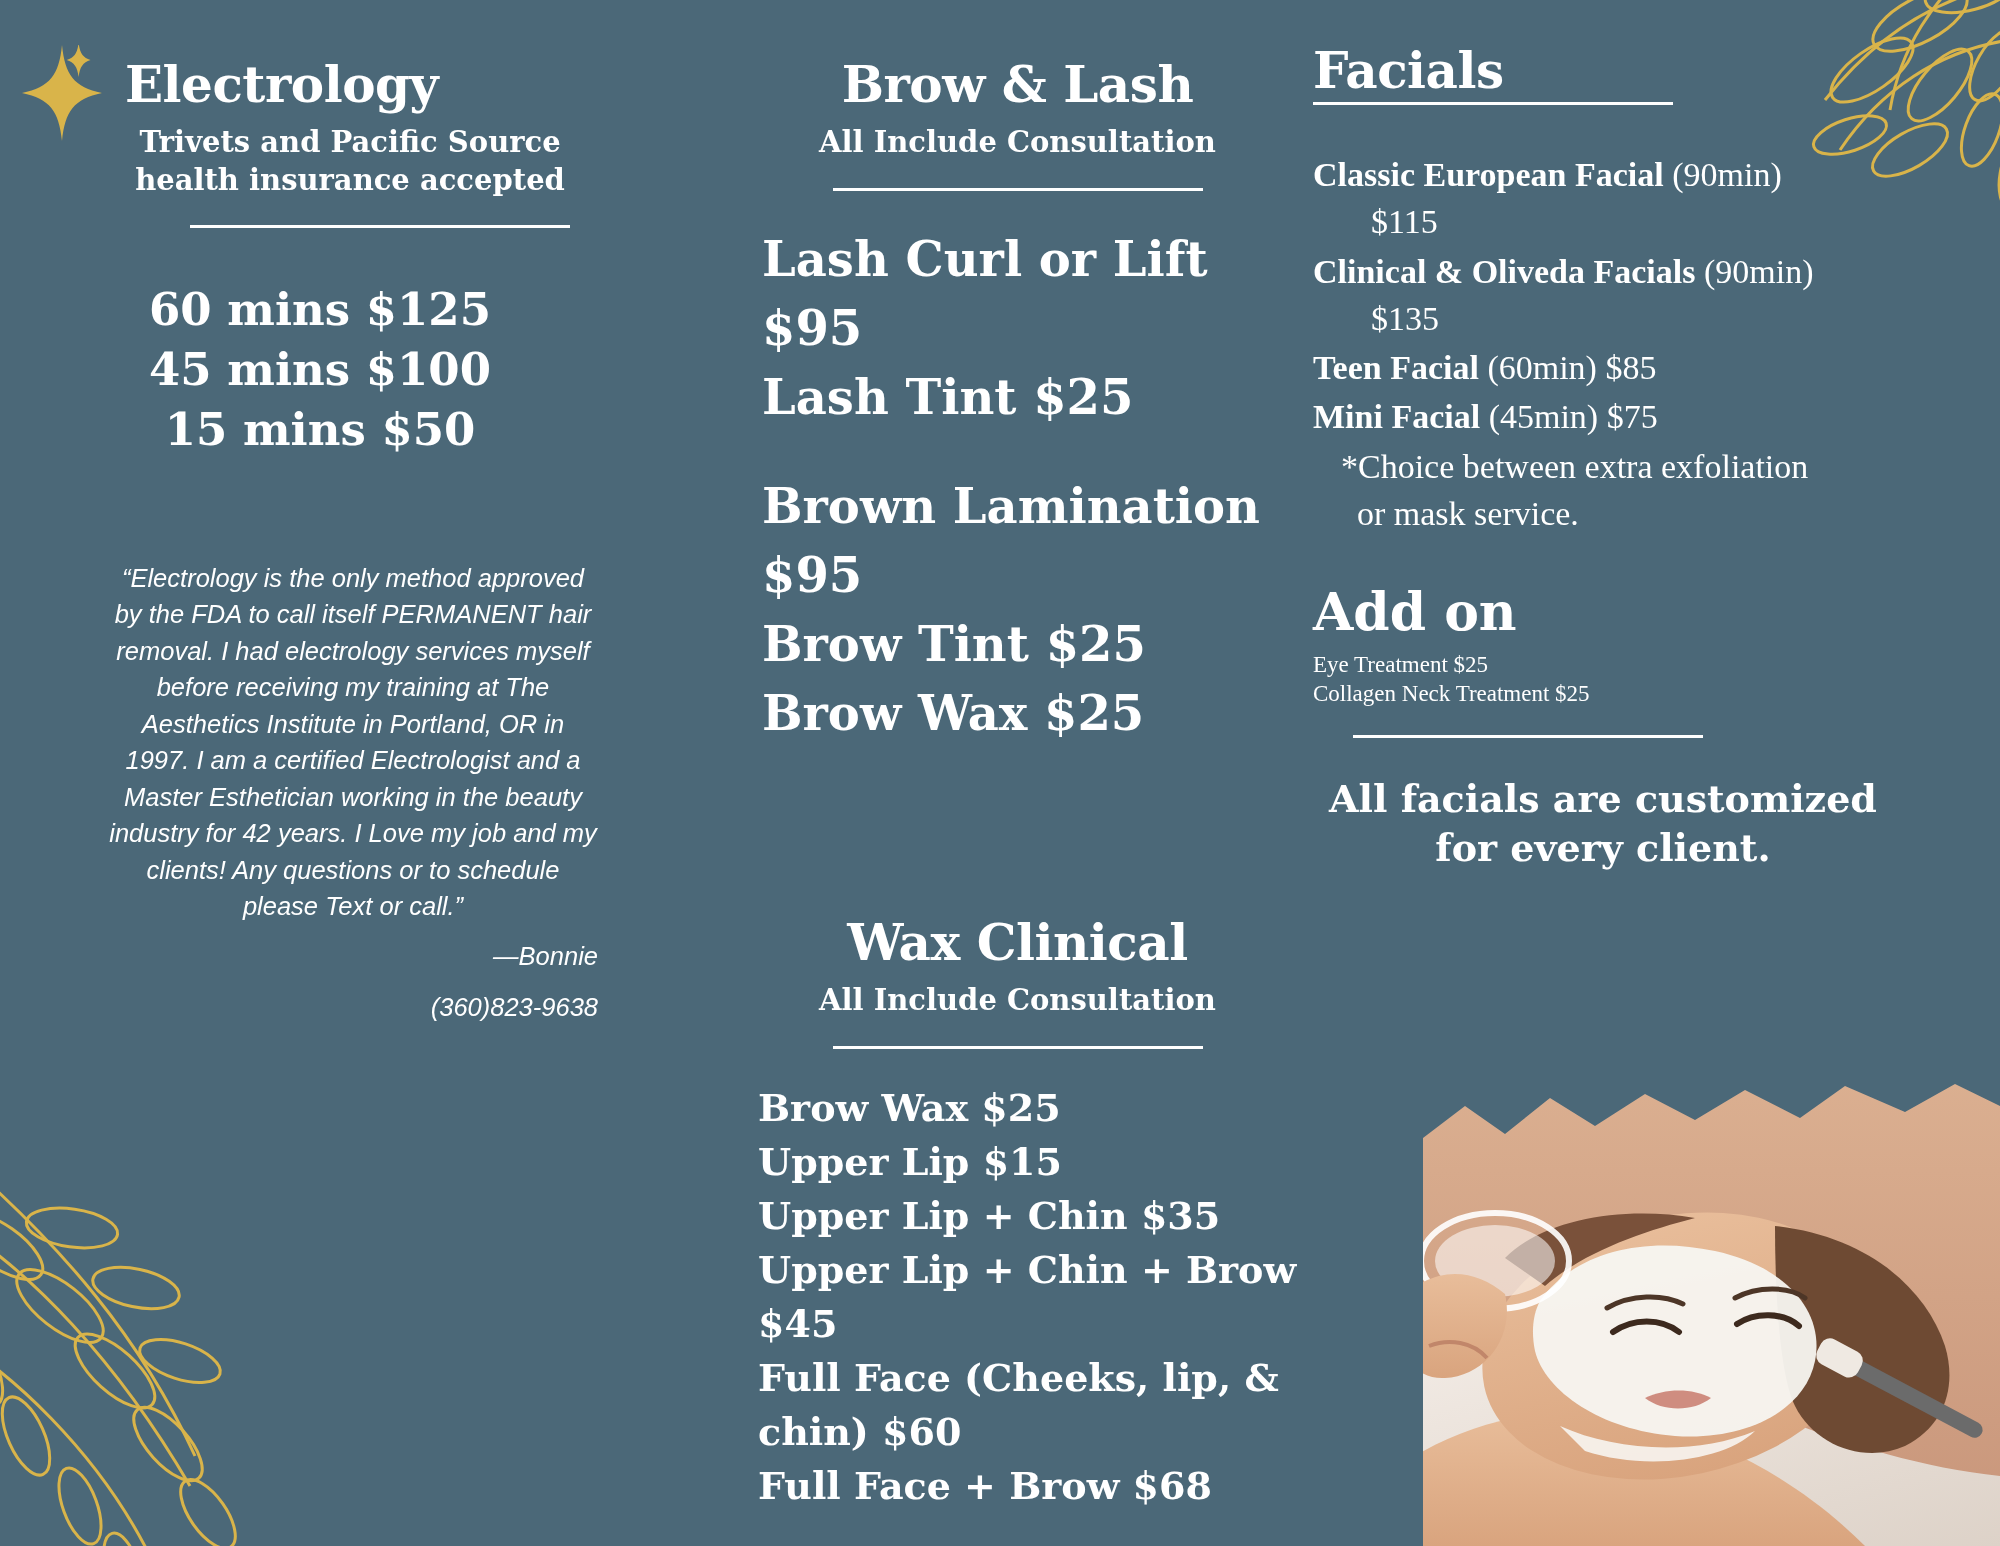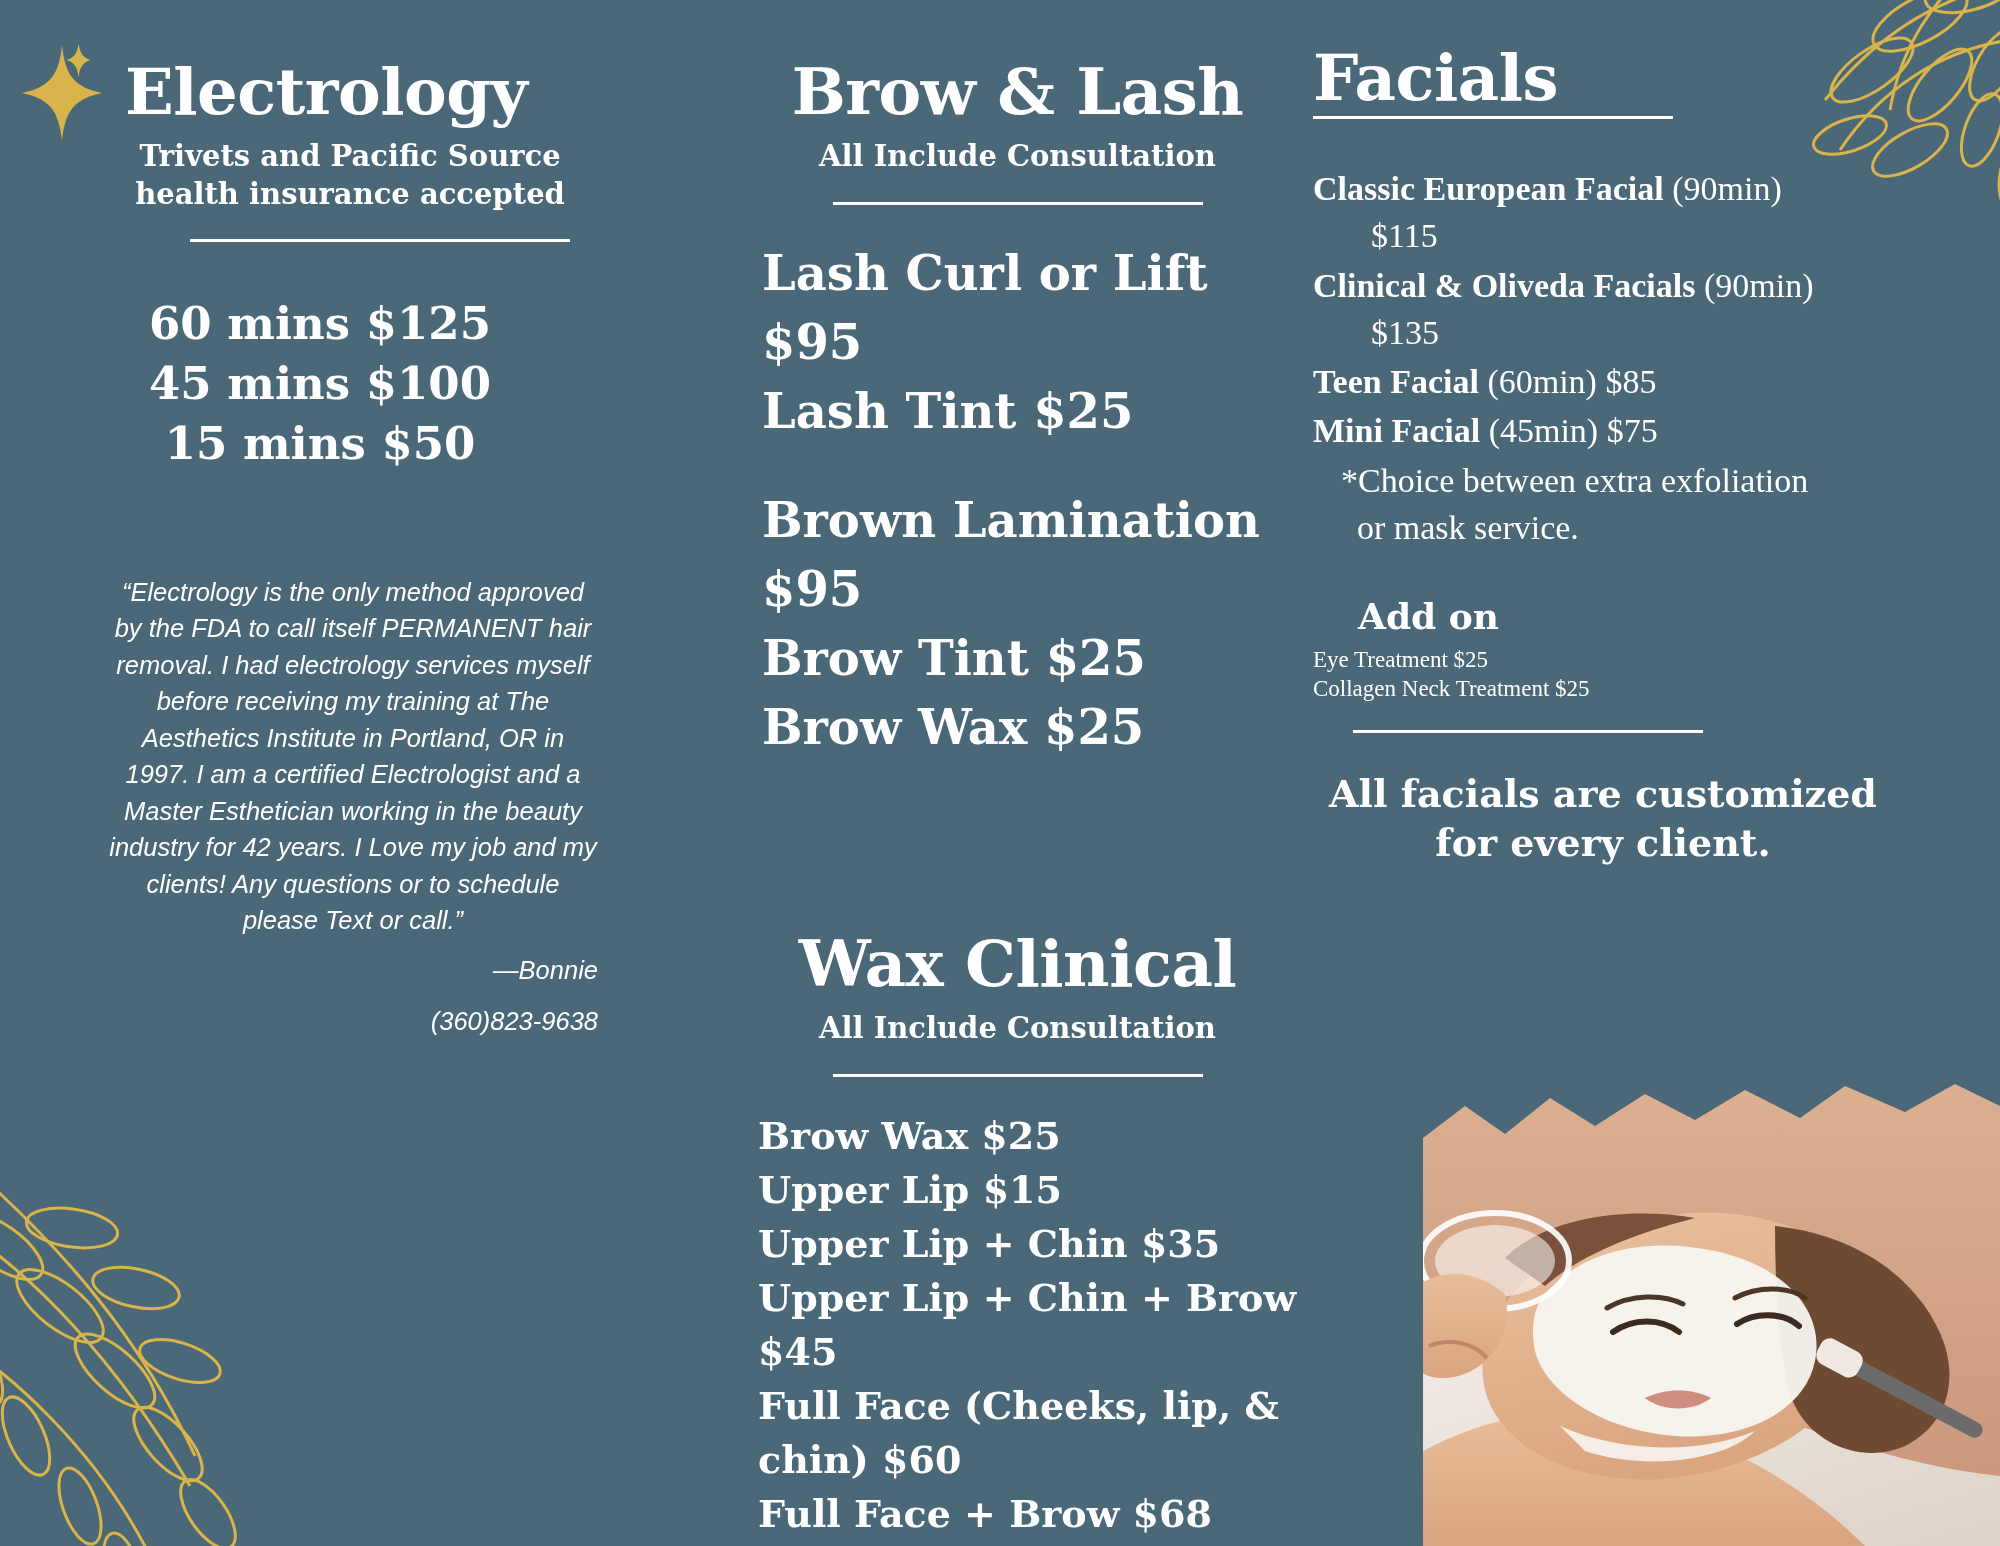--- a/index.html
+++ b/index.html
@@ -56,21 +56,21 @@
     height: 100%;
     box-sizing: border-box;
   }
   .col-left   { left: 0px;    width: 690px;  padding: 60px 60px 0 70px; }
   .col-mid    { left: 690px;  width: 655px;  padding: 60px 30px 0 30px; }
   .col-right  { left: 1283px; width: 655px;  padding: 46px 25px 0 30px; }
 
   h1.section-title {
     font-family: "DejaVu Serif", serif;
     font-weight: bold;
-    font-size: 64px;
+    font-size: 50px;
     line-height: 1.0;
     margin: 0;
     letter-spacing: -0.5px;
   }
   .title-left   { padding-left: 55px; margin-top: 28px; }
   .title-center { text-align: center; margin-top: 26px; }
   .title-right  { margin-top: 26px; font-family: "Liberation Serif", serif; font-weight: normal; font-size: 70px;}
 
   .subtitle {
     font-family: "DejaVu Serif", serif;
@@ -148,22 +148,21 @@
   .facial-list .item { margin-bottom: 2px; }
   .facial-list b { font-weight: bold; }
   .facial-list .indent { display: block; padding-left: 58px; }
   .facial-list .note { display: block; padding-left: 28px; }
   .facial-list .note2 { display: block; padding-left: 44px; }
 
   .addon-title {
     margin-top: 44px;
     font-family: "DejaVu Serif", serif;
     font-weight: bold;
-    font-size: 36px;
-    margin-left: 45px;
+    font-size: 52px;
   }
   .addon-list {
     margin-top: 8px;
     font-size: 23px;
     line-height: 1.28;
   }
   .rule-addon {
     width: 350px;
     height: 3px;
     background: #ffffff;

